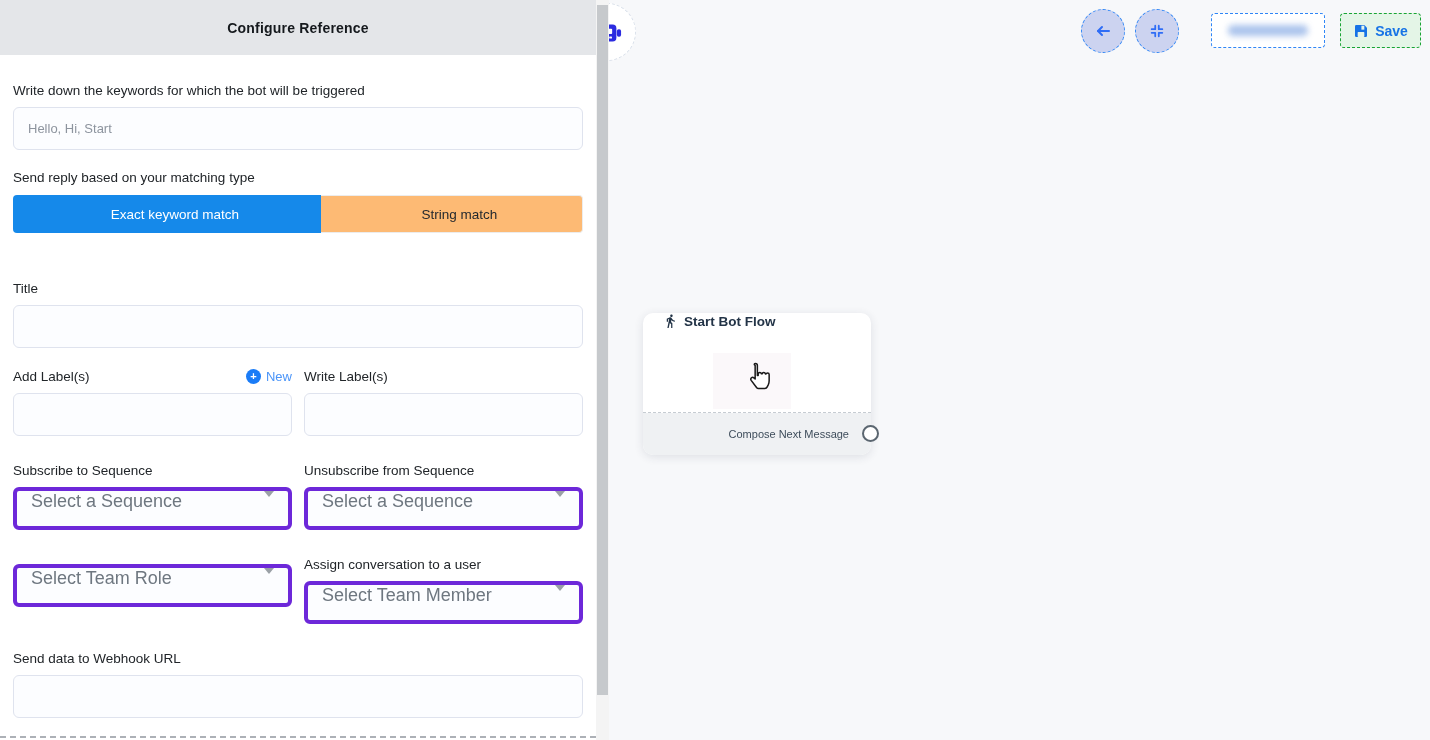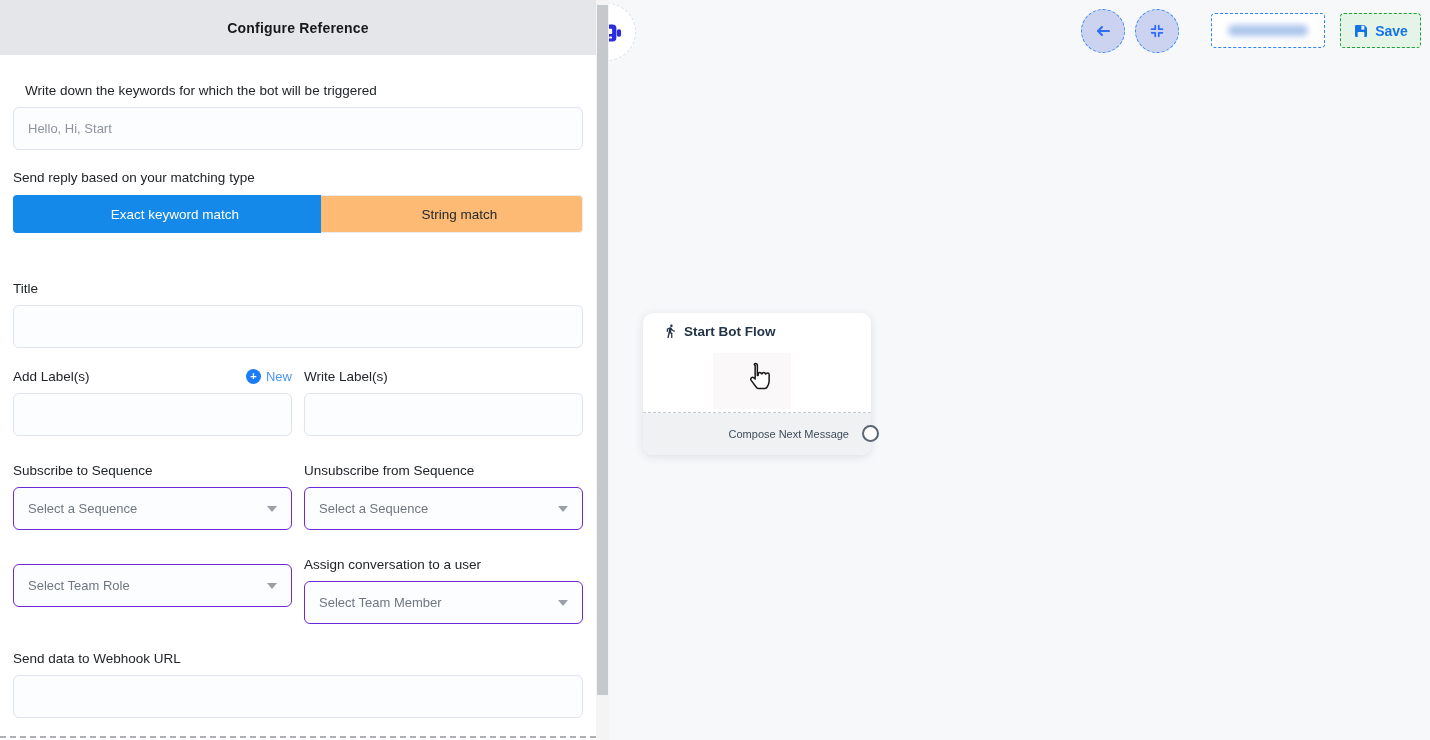--- a/index.html
+++ b/index.html
@@ -14,21 +14,21 @@
   
   .panel { position:absolute; left:0; top:0; width:596px; height:740px; background:#fff; }
   .panel-header {
     height:55px; background:#e4e6e9;
     display:flex; align-items:center; justify-content:center;
   }
   .panel-title { margin:0; font-size:14px; font-weight:700; color:#15191d; letter-spacing:.2px; }
   .panel-body { padding:0 13px; }
 
   .f-label { display:block; font-size:13.5px; color:#212529; line-height:17px; }
-  .mt27 { margin-top:27px;margin-left:12px; } .mt19 { margin-top:19px; } .mt47 { margin-top:47px; }
+  .mt27 { margin-top:27px; } .mt19 { margin-top:19px; } .mt47 { margin-top:47px; }
   .mt20 { margin-top:20px; } .mt26 { margin-top:26px; }
 
   .field {
     display:block; width:100%; height:43px; margin-top:8px;
     border:1px solid #dfe3ee; border-radius:6px; background:#fcfdff;
     padding:0 14px; font-size:13px; color:#333; outline:none;
     font-family:"Liberation Sans","DejaVu Sans",sans-serif;
   }
   .field::placeholder { color:#8d949e; }
 
@@ -53,23 +53,23 @@
     color:#4a94f8; font-size:13px; cursor:pointer;
   }
   .plus-circle {
     width:15px; height:15px; border-radius:50%; background:#1a7cf7; color:#fff;
     font-size:11px; font-weight:700; line-height:1;
     display:inline-flex; align-items:center; justify-content:center;
   }
 
   .select {
     height:43px; margin-top:8px; padding:0 14px;
-    border:1px solid #6d28d9; border-radius:6px; background:#fcfdff;
-    display:flex; align-items:center; justify-content:space-between;
-    font-size:13px; color:#6e7780; cursor:pointer;
+    border:4px solid #6d28d9; border-radius:6px; background:#fcfdff;
+    display:flex; justify-content:space-between;
+    font-size:18px; color:#6e7780; cursor:pointer;
   }
   .caret {
     width:0; height:0;
     border-left:5px solid transparent; border-right:5px solid transparent;
     border-top:6px solid #9aa0a6;
   }
 
   .panel-dash { position:absolute; left:0; right:0; bottom:2px; border-top:2px dashed #adb1b7; }
 
   
@@ -108,21 +108,21 @@
   }
 
   
   .node {
     position:absolute; left:34px; top:313px; width:228px; height:142px;
     background:#fff; border-radius:10px; box-shadow:0 2px 10px rgba(40,50,70,.12);
     cursor:pointer;
   }
   .node-header {
     display:flex; align-items:center; gap:6px;
-    padding:10px 0 0 20px; font-size:13.5px; font-weight:600; color:#233447;
+    padding:0 0 0 20px; font-size:13.5px; font-weight:600; color:#233447;
   }
   .cursor-glow { position:absolute; left:70px; top:40px; width:78px; height:56px; background:#fbf8fa; }
   .hand-cursor { position:absolute; left:102px; top:47px; width:28px; height:34px; }
   .node-divider { position:absolute; left:0; right:0; top:99px; border-top:1.5px dashed #c6ccd2; }
   .node-footer {
     position:absolute; left:0; right:0; top:100px; bottom:0;
     background:#eff1f3; border-radius:0 0 10px 10px;
     display:flex; align-items:center; justify-content:flex-end;
     padding-right:22px; font-size:11px; color:#3e4d5b;
   }

